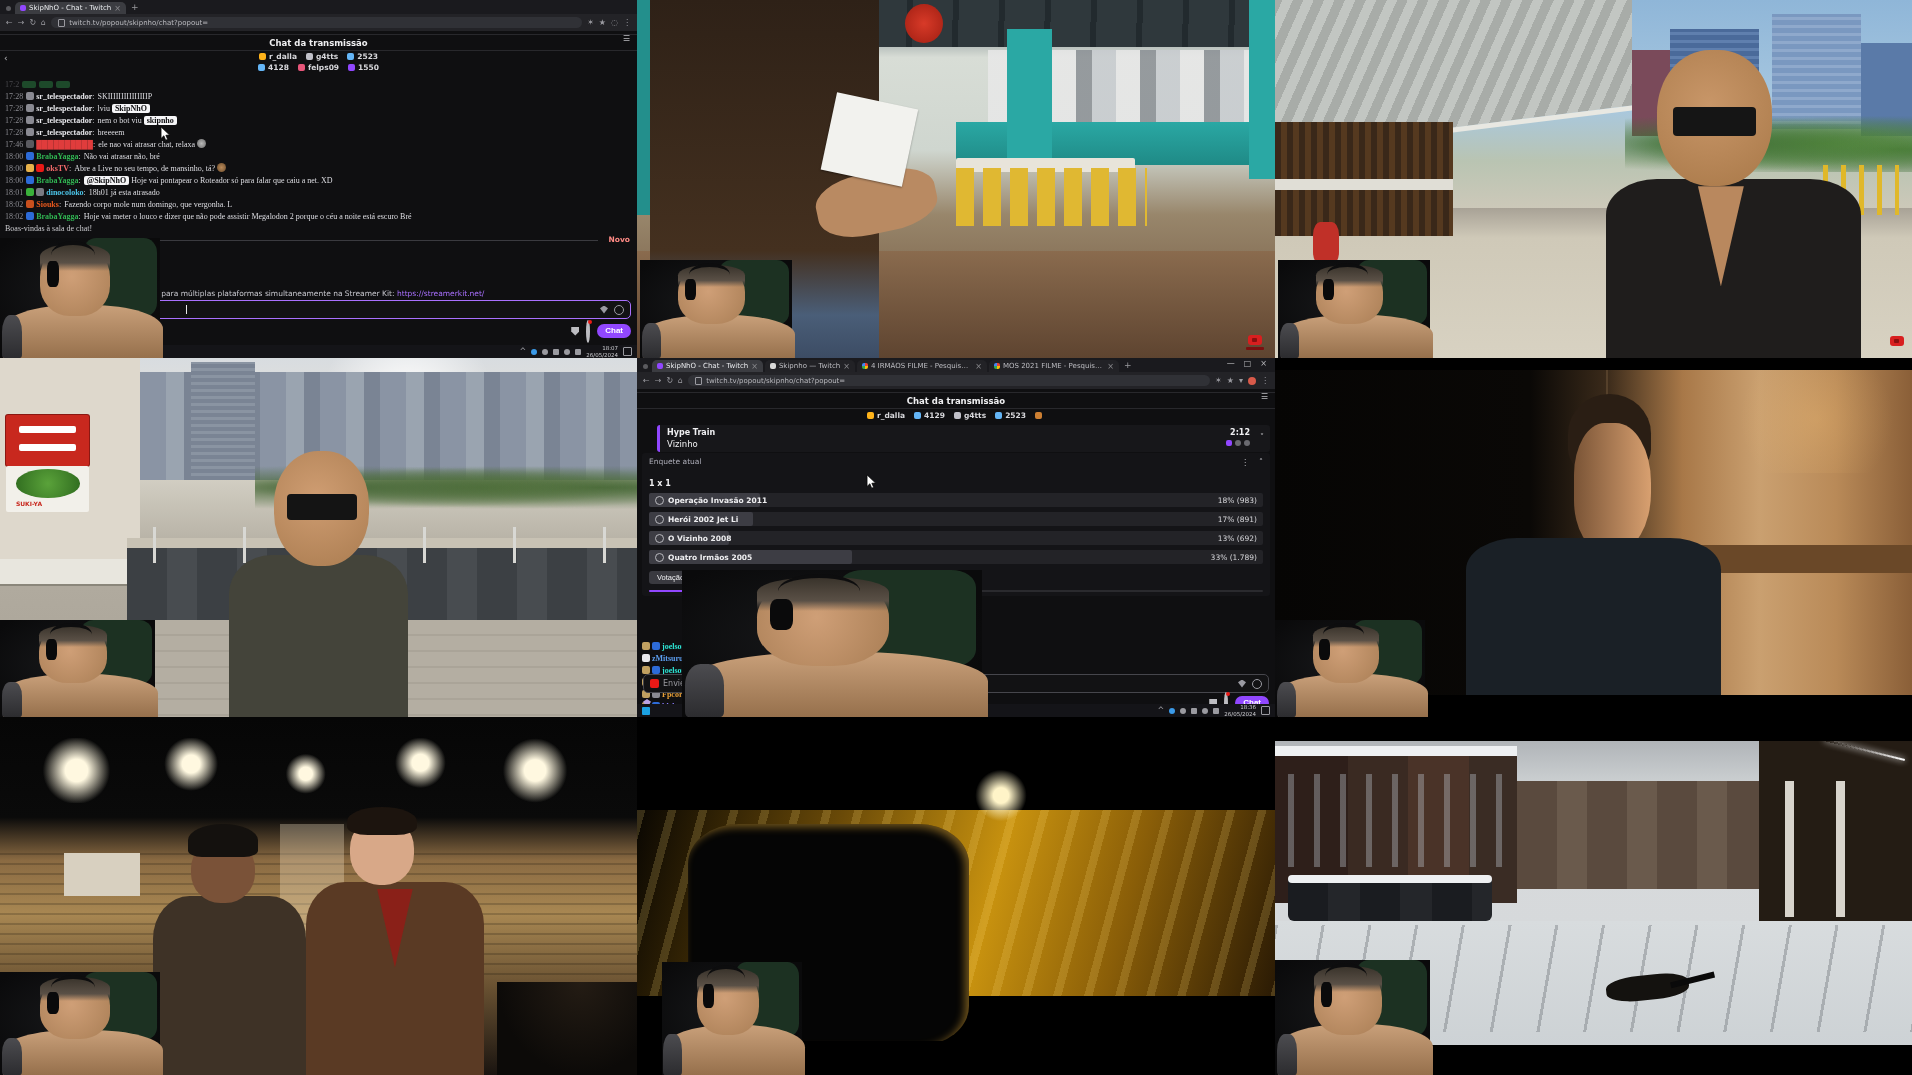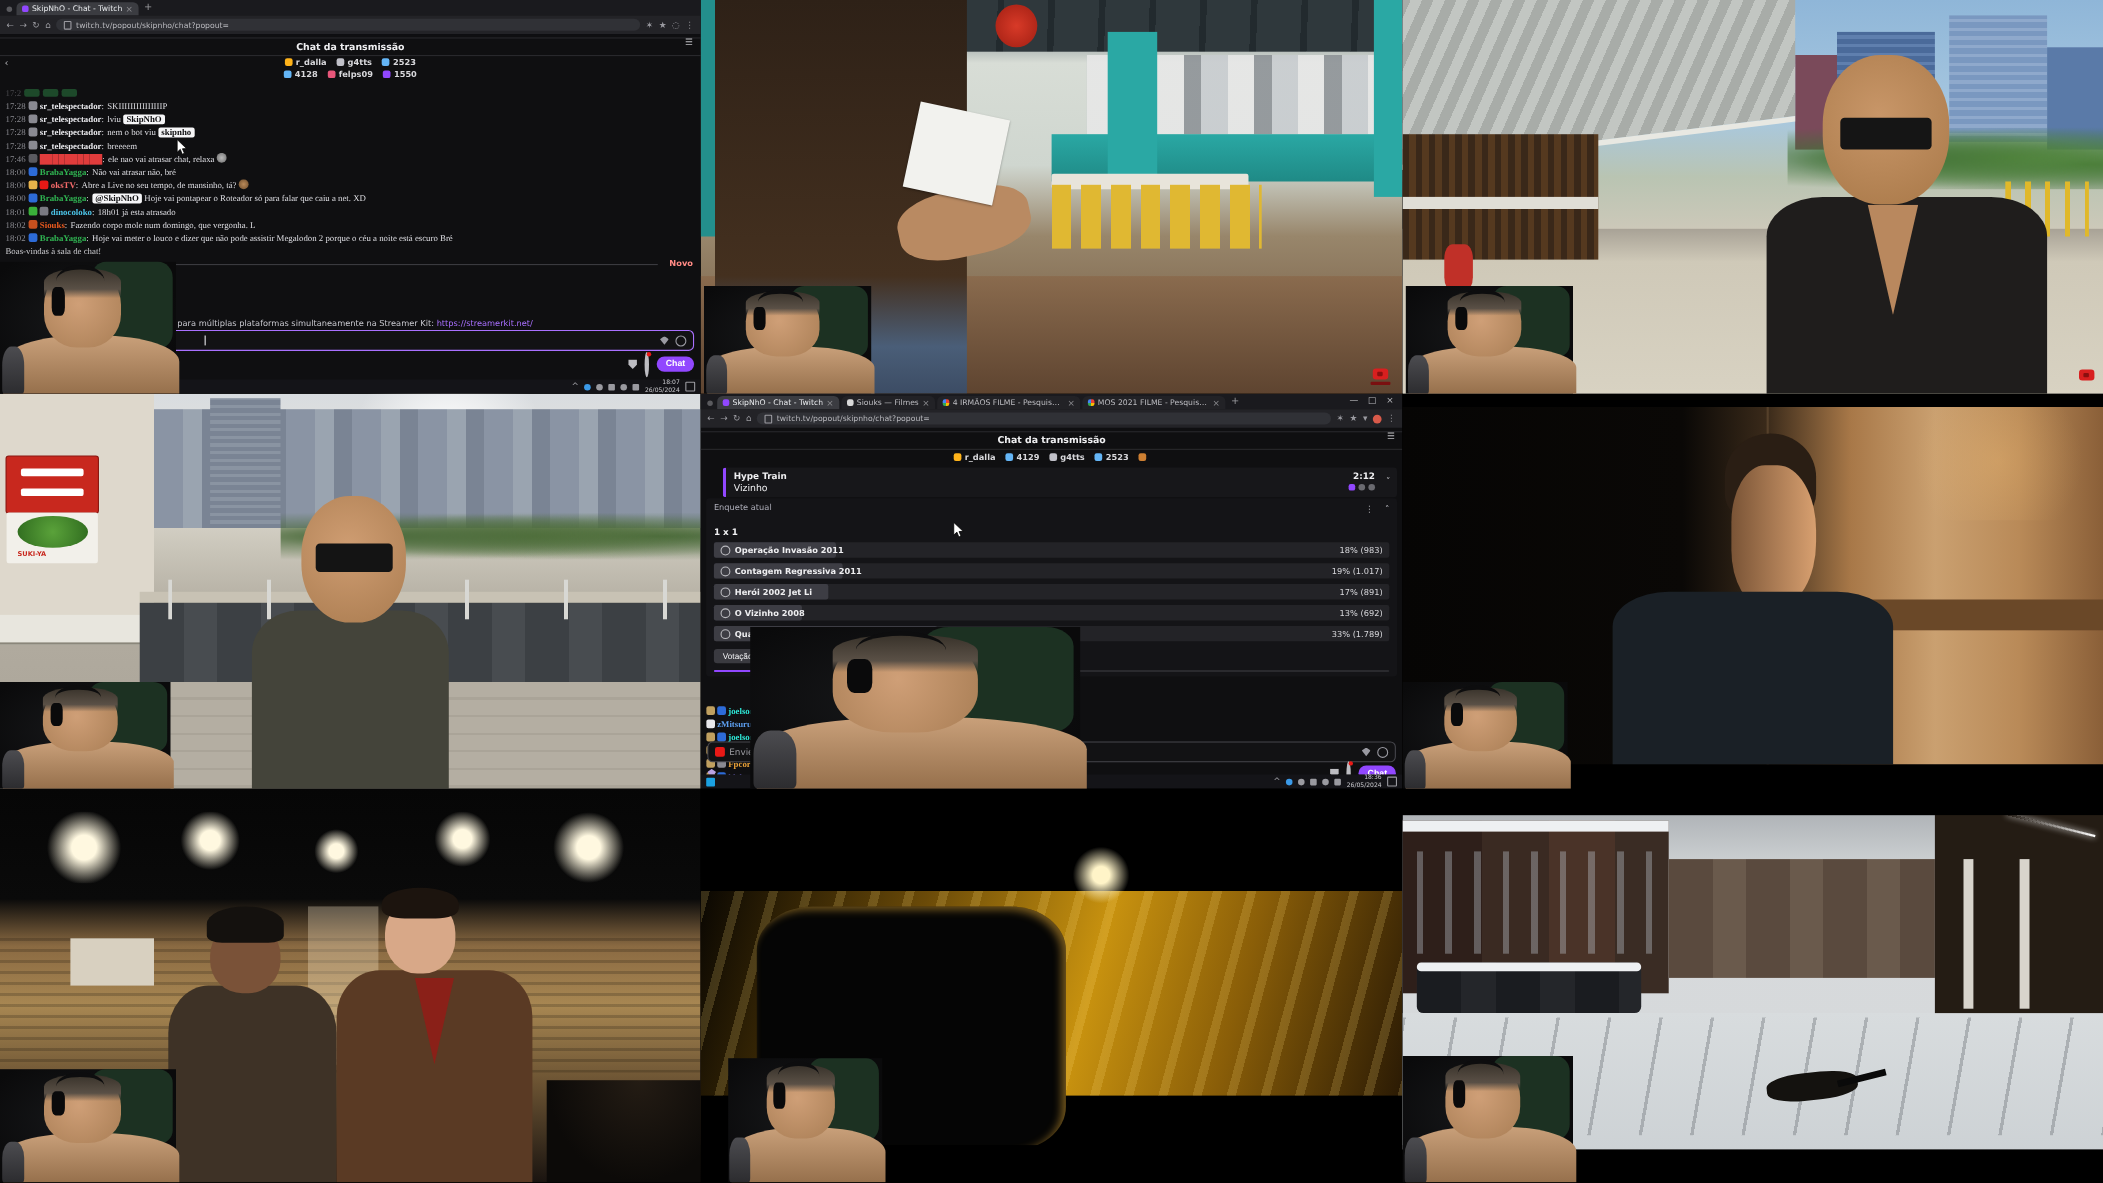--- a/index.html
+++ b/index.html
@@ -392,21 +392,21 @@
       <div style="display:flex;align-items:flex-end;gap:2px">
 
           <div class="tab" style="background:#3b3c41;color:#e8eaed">
             <span class="fav" style="background:#9147ff"></span>
             <span class="ttl">SkipNhO - Chat - Twitch</span>
             <span class="tclose">×</span>
           </div>
 
           <div class="tab">
             <span class="fav" style="background:#d8d8d8"></span>
-            <span class="ttl">Siouks — Filmes</span>
+            <span class="ttl">Skipnho — Twitch</span>
             <span class="tclose">×</span>
           </div>
 
           <div class="tab">
             <span class="fav" style="background:conic-gradient(#ea4335 0 25%,#fbbc05 25% 50%,#34a853 50% 75%,#4285f4 75%)"></span>
             <span class="ttl">4 IRMÃOS FILME - Pesquisa G...</span>
             <span class="tclose">×</span>
           </div>
 
           <div class="tab">
@@ -488,26 +488,20 @@
           </div>
         <div>
 
             <div class="popt">
               <div class="pfill" style="width:18%"></div>
               <span class="pradio"></span>
               <span class="plabel">Operação Invasão 2011</span>
               <span class="pval">18% (983)</span>
             </div>
 
-            <div class="popt">
-              <div class="pfill" style="width:19%"></div>
-              <span class="pradio"></span>
-              <span class="plabel">Contagem Regressiva 2011</span>
-              <span class="pval">19% (1.017)</span>
-            </div>
 
             <div class="popt">
               <div class="pfill" style="width:17%"></div>
               <span class="pradio"></span>
               <span class="plabel">Herói 2002 Jet Li</span>
               <span class="pval">17% (891)</span>
             </div>
 
             <div class="popt">
               <div class="pfill" style="width:13%"></div>

